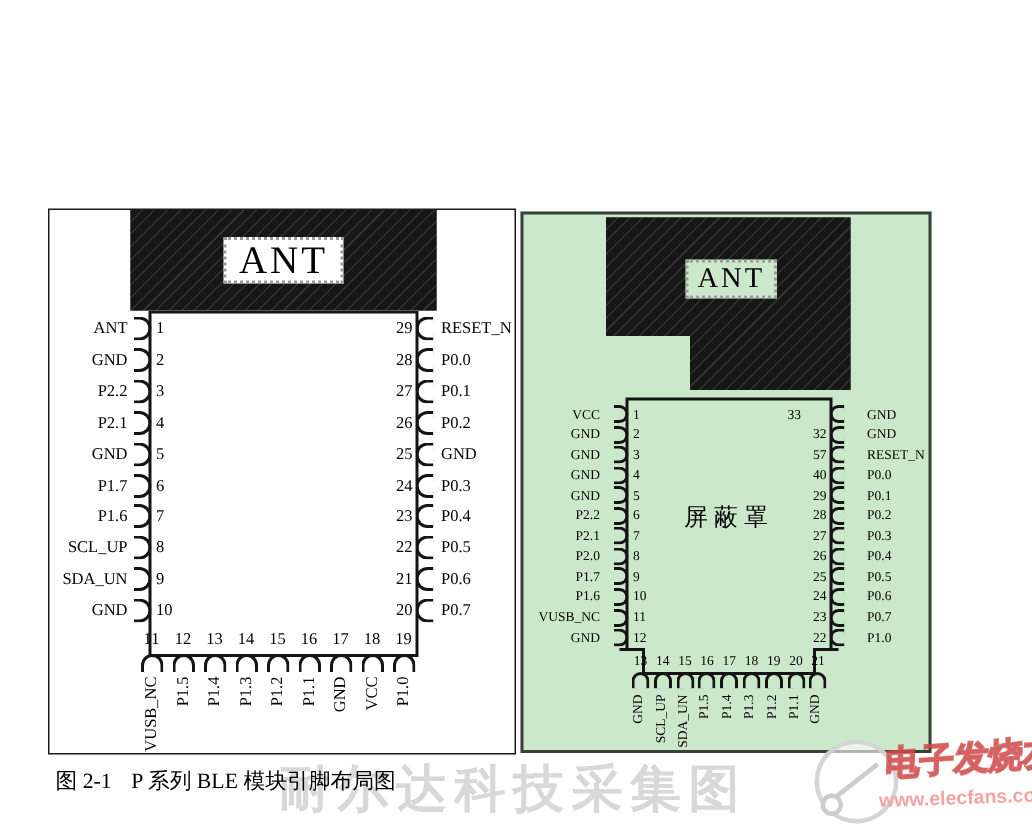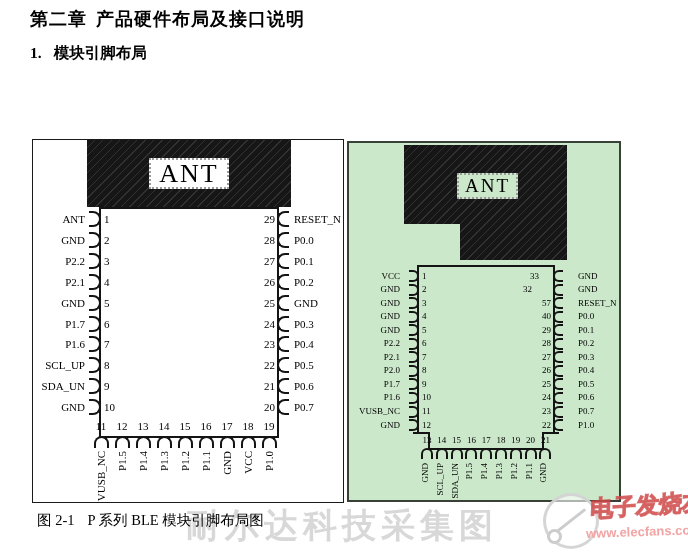--- a/index.html
+++ b/index.html
@@ -74,27 +74,21 @@
   .wm-logo-line{position:absolute;left:7px;top:23px;width:36px;height:3px;background:#cccccc;
                 transform:rotate(-38deg);}
   .wm-logo-dot{position:absolute;left:1px;top:33px;width:9px;height:9px;border-radius:50%;
                border:3px solid #cccccc;background:#ffffff;}
 </style>
 </head>
 <body>
 
 <div class="page">
 
-  <div class="h1">
-    <span class="chap">第二章</span><span>产品硬件布局及接口说明</span>
-  </div>
-
-  <div class="h2">
-    <span class="secno">1.</span><span>模块引脚布局</span>
-  </div>
+
 
 
   <div class="fig fig-p" id="figp-layer">
     <div class="antband-p hatch">
       <span class="antlabel antlabel-p">ANT</span>
     </div>
     <div class="body-p"></div>
   <div class="plabel f-p" style="left: 0px; top: 72px; width: 52px; text-align: right;">ANT</div>
       <div class="arc arc-l" style="left: 56px; top: 71px; width: 12px; height: 16px;"></div>
       <div class="pnum f-p" style="left: 71px; top: 72px;">1</div>
@@ -184,20 +178,21 @@
       <div class="vlabel f-p" style="left: 229px; top: 311px;">P1.0</div>
     </div>
 
   <div class="fig fig-l" id="figl-layer">
     <div class="antblock-l hatch"></div>
     <div class="antnotch-l"></div>
     <span class="antlabel antlabel-l">ANT</span>
     <div class="body-l"></div>
     <div class="step step-left"></div>
     <div class="step step-right"></div>
+    <div class="shield-label">屏蔽罩</div>
   <div class="plabel f-l" style="left: 0px; top: 127.5px; width: 51px; text-align: right;">VCC</div>
       <div class="arc arc-l" style="left: 60px; top: 127px; width: 10px; height: 12px;"></div>
       <div class="pnum f-l" style="left: 73px; top: 127.5px;">1</div>
       <div class="plabel f-l" style="left: 0px; top: 141.05px; width: 51px; text-align: right;">GND</div>
       <div class="arc arc-l" style="left: 60px; top: 140.55px; width: 10px; height: 12px;"></div>
       <div class="pnum f-l" style="left: 73px; top: 141.05px;">2</div>
       <div class="plabel f-l" style="left: 0px; top: 154.6px; width: 51px; text-align: right;">GND</div>
       <div class="arc arc-l" style="left: 60px; top: 154.1px; width: 10px; height: 12px;"></div>
       <div class="pnum f-l" style="left: 73px; top: 154.6px;">3</div>
       <div class="plabel f-l" style="left: 0px; top: 168.15px; width: 51px; text-align: right;">GND</div>
@@ -220,24 +215,24 @@
       <div class="pnum f-l" style="left: 73px; top: 235.9px;">9</div>
       <div class="plabel f-l" style="left: 0px; top: 249.45px; width: 51px; text-align: right;">P1.6</div>
       <div class="arc arc-l" style="left: 60px; top: 248.95px; width: 10px; height: 12px;"></div>
       <div class="pnum f-l" style="left: 73px; top: 249.45px;">10</div>
       <div class="plabel f-l" style="left: 0px; top: 263px; width: 51px; text-align: right;">VUSB_NC</div>
       <div class="arc arc-l" style="left: 60px; top: 262.5px; width: 10px; height: 12px;"></div>
       <div class="pnum f-l" style="left: 73px; top: 263px;">11</div>
       <div class="plabel f-l" style="left: 0px; top: 276.55px; width: 51px; text-align: right;">GND</div>
       <div class="arc arc-l" style="left: 60px; top: 276.05px; width: 10px; height: 12px;"></div>
       <div class="pnum f-l" style="left: 73px; top: 276.55px;">12</div>
-      <div class="pnum f-l" style="left: 162px; top: 127.5px; width: 28px; text-align: right;">33</div>
+      <div class="pnum f-l" style="left: 176px; top: 127.5px; width: 28px; text-align: left;">33</div>
       <div class="arc arc-r" style="left: 204px; top: 127px; width: 10px; height: 12px;"></div>
       <div class="plabel f-l" style="left: 229px; top: 127.5px;">GND</div>
-      <div class="pnum f-l" style="left: 174px; top: 141.05px; width: 28px; ">32</div>
+      <div class="pnum f-l" style="left: 174px; top: 141.05px; width: 28px; text-align: right;">32</div>
       <div class="arc arc-r" style="left: 204px; top: 140.55px; width: 10px; height: 12px;"></div>
       <div class="plabel f-l" style="left: 229px; top: 141.05px;">GND</div>
       <div class="pnum f-l" style="left: 174px; top: 154.6px; width: 28px; text-align: right;">57</div>
       <div class="arc arc-r" style="left: 204px; top: 154.1px; width: 10px; height: 12px;"></div>
       <div class="plabel f-l" style="left: 229px; top: 154.6px;">RESET_N</div>
       <div class="pnum f-l" style="left: 174px; top: 168.15px; width: 28px; text-align: right;">40</div>
       <div class="arc arc-r" style="left: 204px; top: 167.65px; width: 10px; height: 12px;"></div>
       <div class="plabel f-l" style="left: 229px; top: 168.15px;">P0.0</div>
       <div class="pnum f-l" style="left: 174px; top: 181.7px; width: 28px; text-align: right;">29</div>
       <div class="arc arc-r" style="left: 204px; top: 181.2px; width: 10px; height: 12px;"></div>

